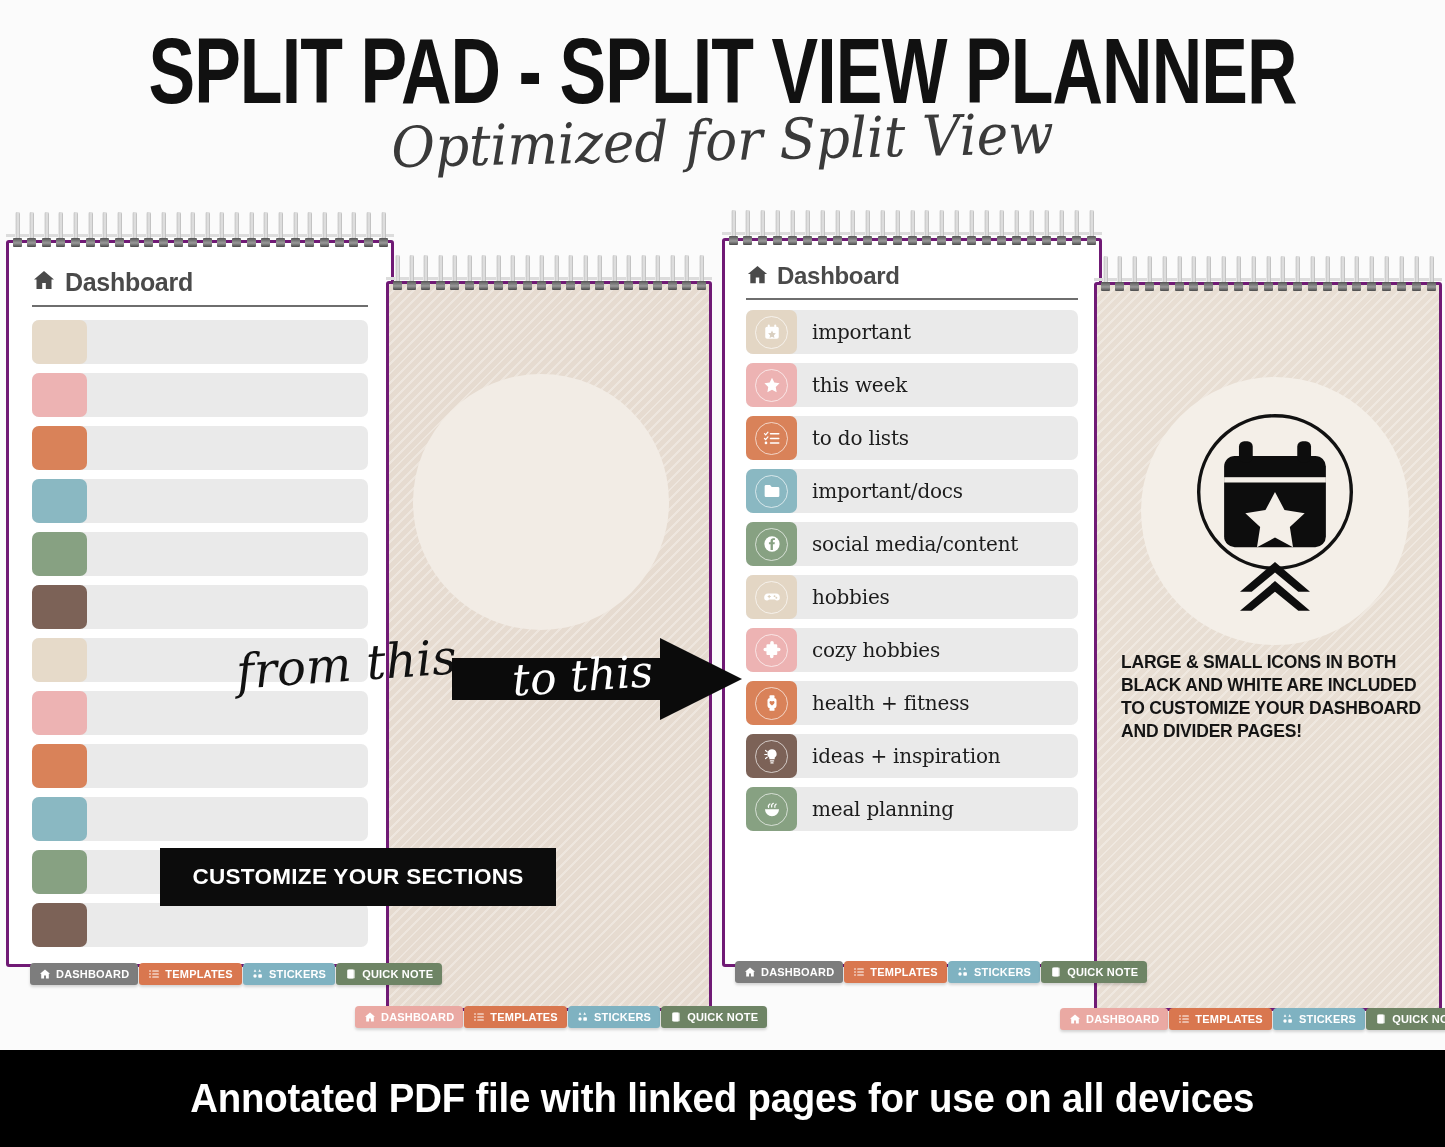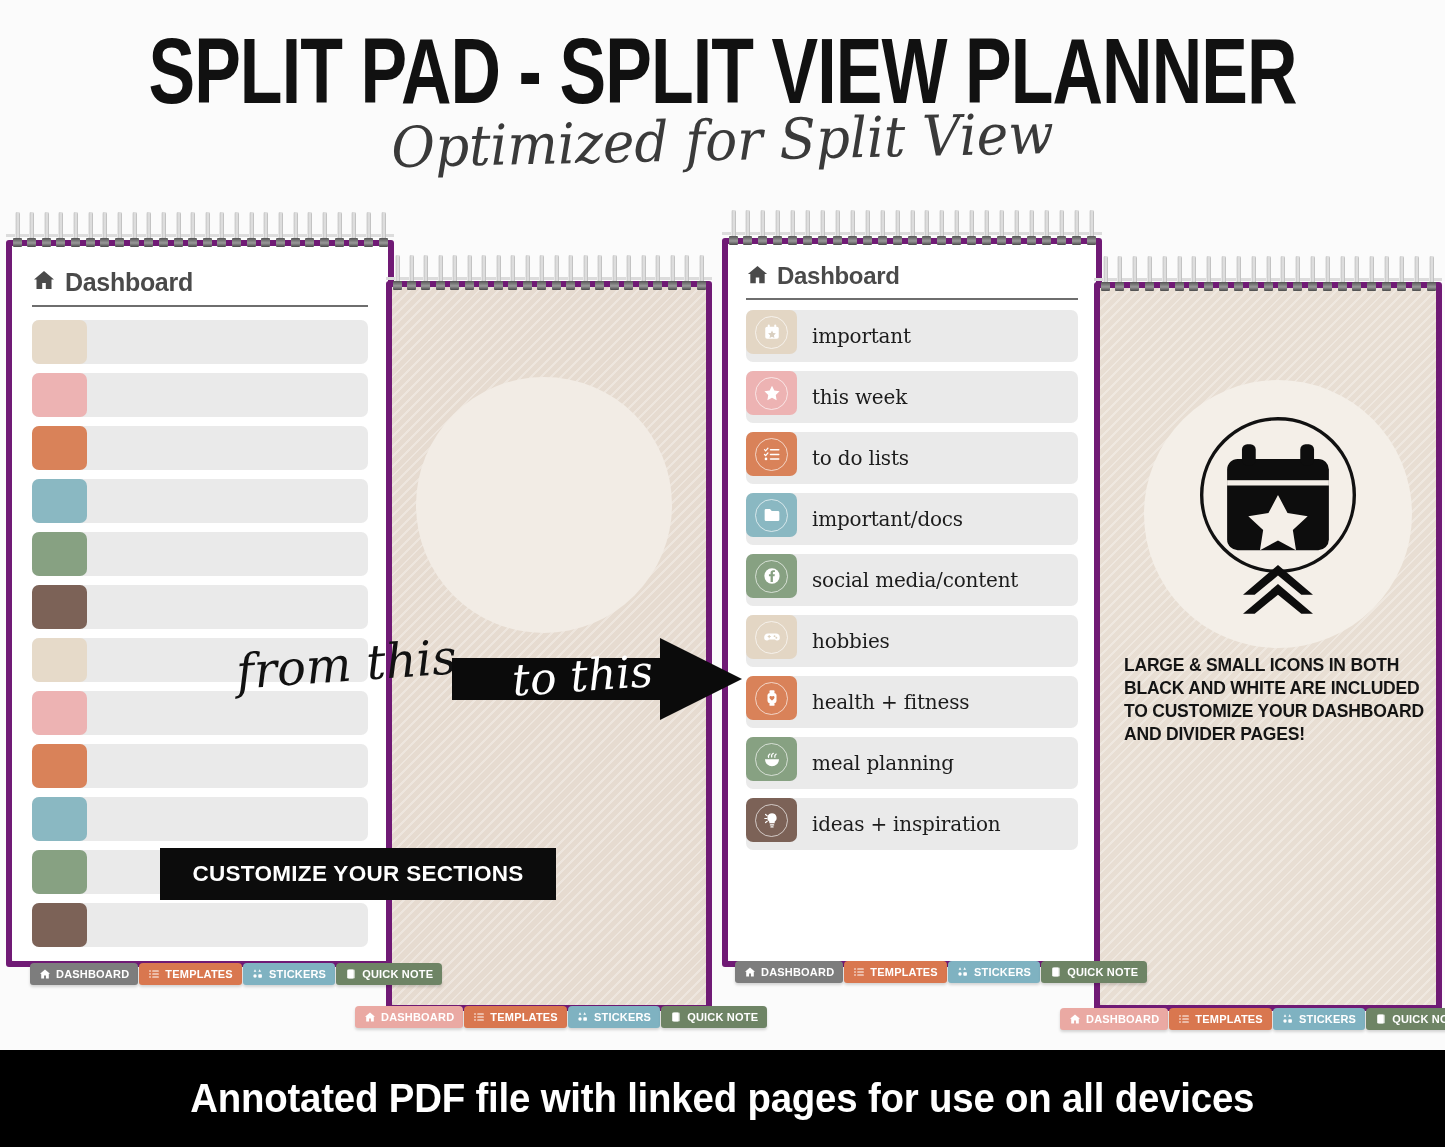--- a/index.html
+++ b/index.html
@@ -36,21 +36,21 @@
 
   
   .notebook { position:absolute; }
   .nb-shadow {
     position:absolute; inset:0;
     box-shadow: 0 5px 16px rgba(0,0,0,0.17);
     border-radius:3px;
   }
   .nb-body {
     position:absolute; left:0; right:0;
-    border:6px solid #701a75;
+    border:3px solid #701a75;
     border-radius:3px;
     overflow:hidden;
   }
   .spiral {
     position:absolute; left:0; width:100%; height:40px;
     z-index:6; pointer-events:none;
   }
   .coil {
     position:absolute; top:0; width:9px; height:40px;
   }
@@ -116,21 +116,21 @@
   }
   #p3-head .h-title {
     font-size:24px; font-weight:bold; color:#4a4a4a; letter-spacing:-0.3px;
   }
   #p3-rule {
     position:absolute; left:24px; top:88px; width:332px; height:2px;
     background:#6e6e6e; z-index:4;
   }
   #p3-rows { position:absolute; left:24px; top:100px; width:332px; z-index:4; }
   .p3-row {
-    position:relative; height:52px; margin-bottom:9px;
+    position:relative; height:44px; margin-bottom:9px;
     background:#eaeaea; border-radius:7px;
     display:flex; align-items:center;
   }
   .p3-row .swatch {
     position:absolute; left:0; top:0; width:51px; height:44px;
     border-radius:7px;
     display:flex; align-items:center; justify-content:center;
   }
   .p3-row .ico-circle {
     width:33px; height:33px; border-radius:50%;
@@ -185,21 +185,21 @@
     font-family:"DejaVu Serif", serif; font-style:italic;
     font-size:48px; color:#111; transform:rotate(-4deg);
   }
   #arrow-wrap { position:absolute; left:452px; top:636px; width:292px; height:86px; z-index:20; }
   #to-this {
     position:absolute; left:60px; top:14px; z-index:3;
     font-family:"DejaVu Serif", serif; font-style:italic;
     font-size:44px; color:#fff; transform:rotate(-4deg);
   }
   #banner {
-    position:absolute; left:160px; top:848px; width:396px; height:52px;
+    position:absolute; left:160px; top:848px; width:396px; height:58px;
     background:#0c0c0c; z-index:20;
     display:flex; align-items:center; justify-content:center;
   }
   #banner span {
     color:#fff; font-size:22.5px; font-weight:bold; letter-spacing:0.3px;
   }
 
   
   #footer {
     position:absolute; left:0; top:1050px; width:1445px; height:97px;
@@ -663,57 +663,67 @@
               <rect x="6.1" y="10.6" width="4.4" height="1.5" rx="0.75" fill="#ddd1be"></rect>
               <rect x="7.5" y="9.2" width="1.5" height="4.4" rx="0.75" fill="#ddd1be"></rect>
               <circle cx="15.4" cy="10.9" r="1.25" fill="#ddd1be"></circle>
               <circle cx="17.8" cy="13" r="1.25" fill="#ddd1be"></circle>
             </svg>
           </div>
         </div>
         <div class="lbl">hobbies</div>
       </div>
       <div class="p3-row">
+        <div class="swatch" style="background: rgb(237, 179, 179);">
+          <div class="ico-circle">
+            <svg viewBox="0 0 24 24" width="18" height="18" style="fill:#fff">
+              <path d="M9.6 2.4 A2.2 2.2 0 0 1 14.4 2.4 V4.4 H17.6 A1.4 1.4 0 0 1 19 5.8 V9 H21 A2.2 2.2 0 0 1 21 13.8 H19 V17.4 A1.4 1.4 0 0 1 17.6 18.8 H14 V20.6 A2.2 2.2 0 0 1 9.2 20.6 V18.8 H6 A1.4 1.4 0 0 1 4.6 17.4 V13.8 H3 A2.2 2.2 0 0 1 3 9 H4.6 V5.8 A1.4 1.4 0 0 1 6 4.4 H9.6 Z"></path>
+            </svg>
+          </div>
+        </div>
+        <div class="lbl">cozy hobbies</div>
+      </div>
+      <div class="p3-row">
         <div class="swatch" style="background: rgb(217, 130, 89);">
           <div class="ico-circle">
             <svg viewBox="0 0 24 24" width="18" height="18" style="fill:#fff">
               <rect x="6" y="5.2" width="12" height="13.6" rx="3.4"></rect>
               <rect x="8.6" y="1.6" width="6.8" height="4" rx="1.2"></rect>
               <rect x="8.6" y="18.4" width="6.8" height="4" rx="1.2"></rect>
               <path d="M12 15.4 C12 15.4 8.6 13.4 8.6 11.1 A1.95 1.95 0 0 1 12 9.9 A1.95 1.95 0 0 1 15.4 11.1 C15.4 13.4 12 15.4 12 15.4 Z" fill="#d98259"></path>
             </svg>
           </div>
         </div>
         <div class="lbl">health + fitness</div>
+      </div>
+      <div class="p3-row">
+        <div class="swatch" style="background: rgb(124, 98, 87);">
+          <div class="ico-circle">
+            <svg viewBox="0 0 24 24" width="18" height="18" style="fill:#fff">
+              <path d="M12 3 A6.2 6.2 0 0 1 15.6 14.2 V16.4 H8.4 V14.2 A6.2 6.2 0 0 1 12 3 Z"></path>
+              <rect x="9" y="17.6" width="6" height="1.8" rx="0.9"></rect>
+              <rect x="9.8" y="20.4" width="4.4" height="1.6" rx="0.8"></rect>
+              <path d="M2.4 10 H5.2 M3.4 4.6 L5.6 6.4 M3.4 15.4 L5.6 13.6" stroke="#fff" stroke-width="1.5" stroke-linecap="round" fill="none"></path>
+            </svg>
+          </div>
+        </div>
+        <div class="lbl">ideas + inspiration</div>
       </div>
       <div class="p3-row">
         <div class="swatch" style="background: rgb(135, 161, 130);">
           <div class="ico-circle">
             <svg viewBox="0 0 24 24" width="18" height="18" style="fill:#fff">
               <path d="M2.6 12.4 H21.4 A9.4 9.4 0 0 1 12 21.6 A9.4 9.4 0 0 1 2.6 12.4 Z"></path>
               <path d="M7.4 9.8 C6.6 7.6 8 6 9.2 5.2" stroke="#fff" stroke-width="1.6" fill="none" stroke-linecap="round"></path>
               <path d="M11.6 9.4 C10.8 7 12.4 5.2 13.8 4.4" stroke="#fff" stroke-width="1.6" fill="none" stroke-linecap="round"></path>
               <path d="M15.8 9.8 C15.2 7.8 16.4 6.2 17.6 5.4" stroke="#fff" stroke-width="1.6" fill="none" stroke-linecap="round"></path>
             </svg>
           </div>
         </div>
         <div class="lbl">meal planning</div>
-      </div>
-      <div class="p3-row">
-        <div class="swatch" style="background: rgb(124, 98, 87);">
-          <div class="ico-circle">
-            <svg viewBox="0 0 24 24" width="18" height="18" style="fill:#fff">
-              <path d="M12 3 A6.2 6.2 0 0 1 15.6 14.2 V16.4 H8.4 V14.2 A6.2 6.2 0 0 1 12 3 Z"></path>
-              <rect x="9" y="17.6" width="6" height="1.8" rx="0.9"></rect>
-              <rect x="9.8" y="20.4" width="4.4" height="1.6" rx="0.8"></rect>
-              <path d="M2.4 10 H5.2 M3.4 4.6 L5.6 6.4 M3.4 15.4 L5.6 13.6" stroke="#fff" stroke-width="1.5" stroke-linecap="round" fill="none"></path>
-            </svg>
-          </div>
-        </div>
-        <div class="lbl">ideas + inspiration</div>
       </div>
     </div>
 </div>
 
 <div class="notebook" id="panel4">
   <div class="nb-body">
     <div class="nb-shadow"></div>
     <div class="texture"></div>
     <div id="p4-circle-bg"></div>
     <div id="p4-icon">

